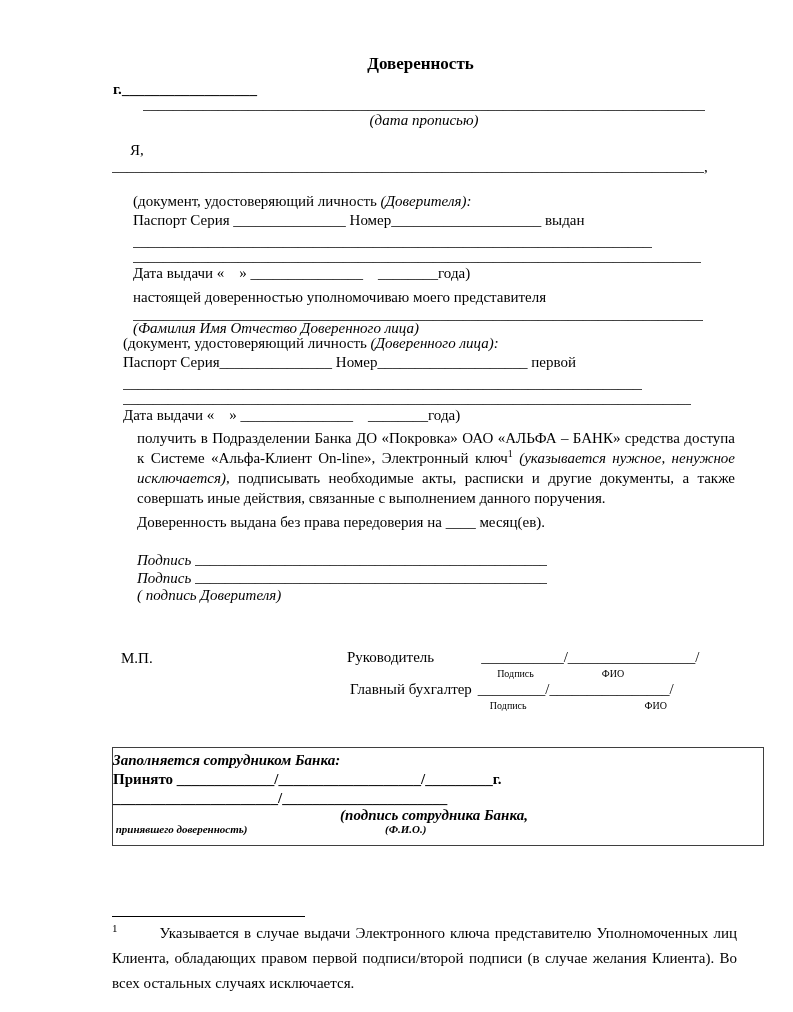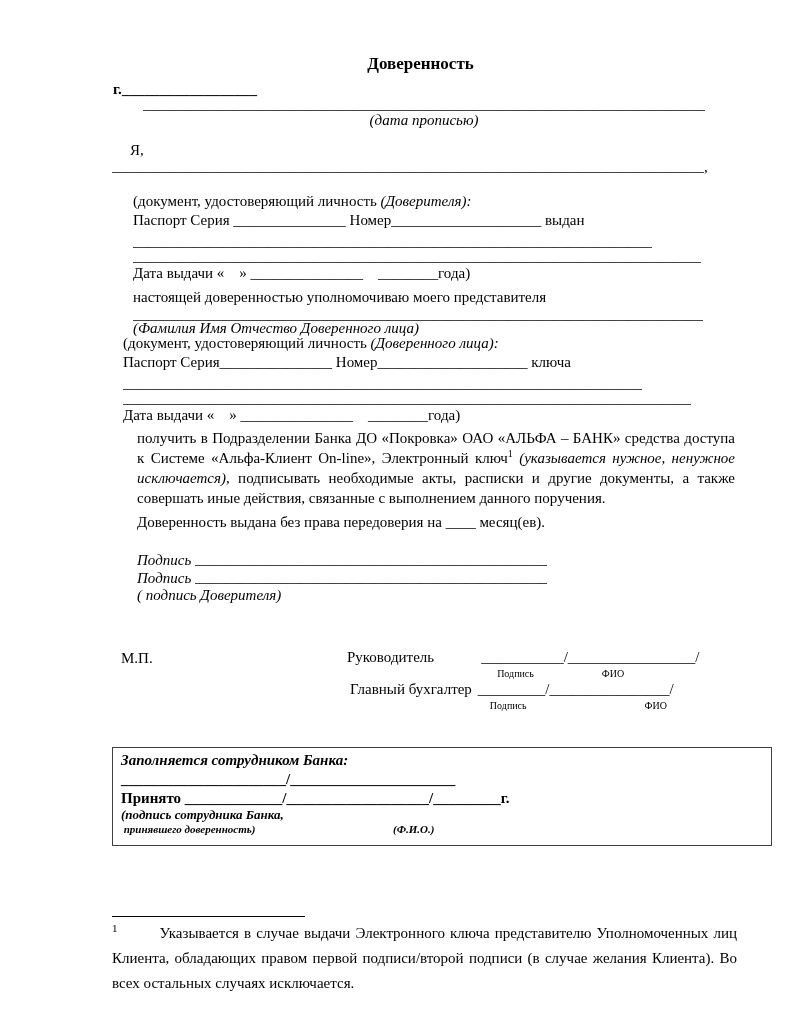--- a/index.html
+++ b/index.html
@@ -50,26 +50,26 @@
   .cell2{margin-left:6px;font-family:Liberation Serif, serif;}
   .line-text{white-space:pre;}
   .subs{display:flex;font-size:10px;line-height:15px;}
   .off-row1 .s1{margin-left:16px;}
   .off-row1 .s2{margin-left:68px;}
   .off-row2 .s1{margin-left:12px;}
   .off-row2 .s2{margin-left:118px;}
   .bank-box{
     top:747px;left:112px;width:642px;
     border:1px solid #3f3f3f;
-    padding:3px 8px 9px 8px;
+    padding:3px 8px 9px 0;
     line-height:19px;
   }
   .bb-header{font-weight:bold;font-style:italic;}
   .bb-line{font-weight:bold;white-space:pre;}
-  .bb-cap{font-size:13px;font-weight:bold;font-style:italic;line-height:14px;white-space:pre;}
+  .bb-cap{font-size:15px;font-weight:bold;font-style:italic;line-height:14px;white-space:pre;text-align:center;}
   .bb-cap-row{display:flex;font-size:11px;font-weight:bold;font-style:italic;line-height:14px;white-space:pre;}
   .bb-cap-left{display:inline-block;width:272px;}
   .fn-sep{top:916px;left:112px;width:193px;border-top:1px solid #000;height:0;}
   .footnote{top:921px;left:112px;width:625px;text-align:justify;line-height:25px;}
   .footnote sup{font-size:11px;line-height:0;}
   .fn-tab{display:inline-block;width:42px;}
 </style>
 </head>
 <body>
 
@@ -96,21 +96,21 @@
   </div>
 
   <div class="abs authorize">
     <p>настоящей доверенностью уполномочиваю моего представителя</p>
     <p class="line-p">__________________________________________________________________________________________</p>
     <p class="small-caption">(Фамилия Имя Отчество Доверенного лица)</p>
   </div>
 
   <div class="abs id-block attorney-block">
     <p><span>(документ, удостоверяющий личность </span><span class="i">(Доверенного лица):</span></p>
-    <p class="pre">Паспорт Серия_______________ Номер____________________ ключа</p>
+    <p class="pre">Паспорт Серия_______________ Номер____________________ первой</p>
     <p class="line-p line1">__________________________________________________________________________________________</p>
     <p class="line-p">__________________________________________________________________________________________</p>
     <p class="pre">Дата выдачи «    » _______________    ________года)</p>
   </div>
 
   <p class="abs authority"><span>получить в Подразделении Банка ДО «Покровка» ОАО «АЛЬФА – БАНК» средства доступа к Системе «Альфа-Клиент On-line», Электронный ключ</span><sup>1</sup><span class="i"> (указывается нужное, ненужное исключается)</span><span>, подписывать необходимые акты, расписки и другие документы, а также совершать иные действия, связанные с выполнением данного поручения.</span></p>
 
   <p class="abs validity">Доверенность выдана без права передоверия на ____ месяц(ев).</p>
 
   <div class="abs signatures">
@@ -138,22 +138,22 @@
         <span class="subs">
             <span class="s1">Подпись</span>
             <span class="s2">ФИО</span>
           </span>
       </span>
     </div>
   </div>
 
   <div class="abs bank-box">
     <p class="bb-header">Заполняется сотрудником Банка:</p>
+    <p class="bb-line">Принято _____________/___________________/_________г.</p>
     <p class="bb-line">______________________/______________________</p>
-    <p class="bb-line">Принято _____________/___________________/_________г.</p>
     <p class="bb-cap">(подпись сотрудника Банка,</p>
     <p class="bb-cap-row"><span class="bb-cap-left"> принявшего доверенность)</span><span>(Ф.И.О.)</span></p>
   </div>
 
   <div class="abs fn-sep"></div>
   <p class="abs footnote"><sup>1</sup><span class="fn-tab"></span><span>Указывается в случае выдачи Электронного ключа представителю Уполномоченных лиц Клиента, обладающих правом первой подписи/второй подписи (в случае желания Клиента). Во всех остальных случаях исключается.</span></p>
 
 </div>
 
 </body></html>

